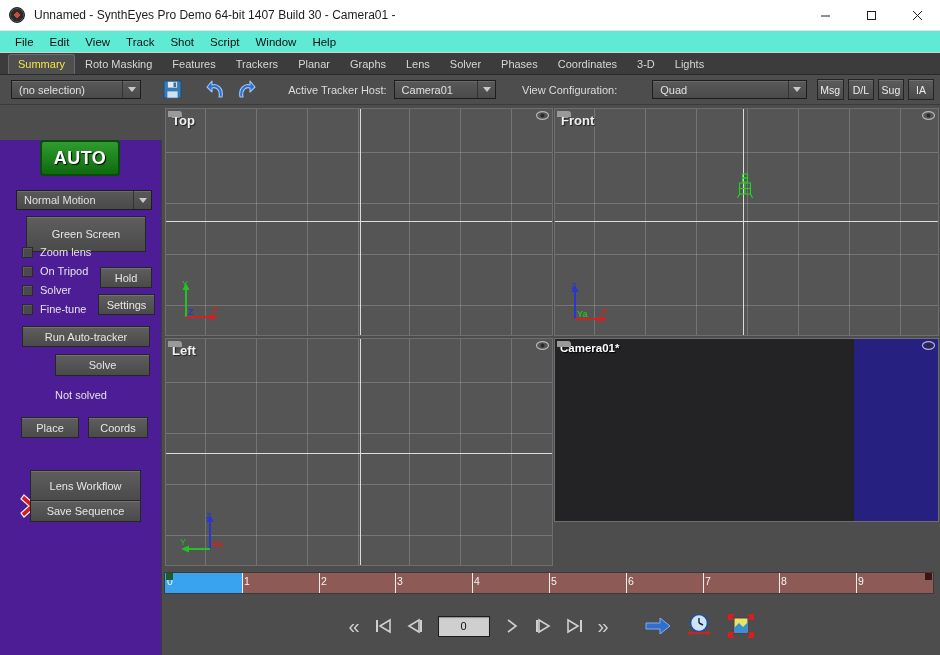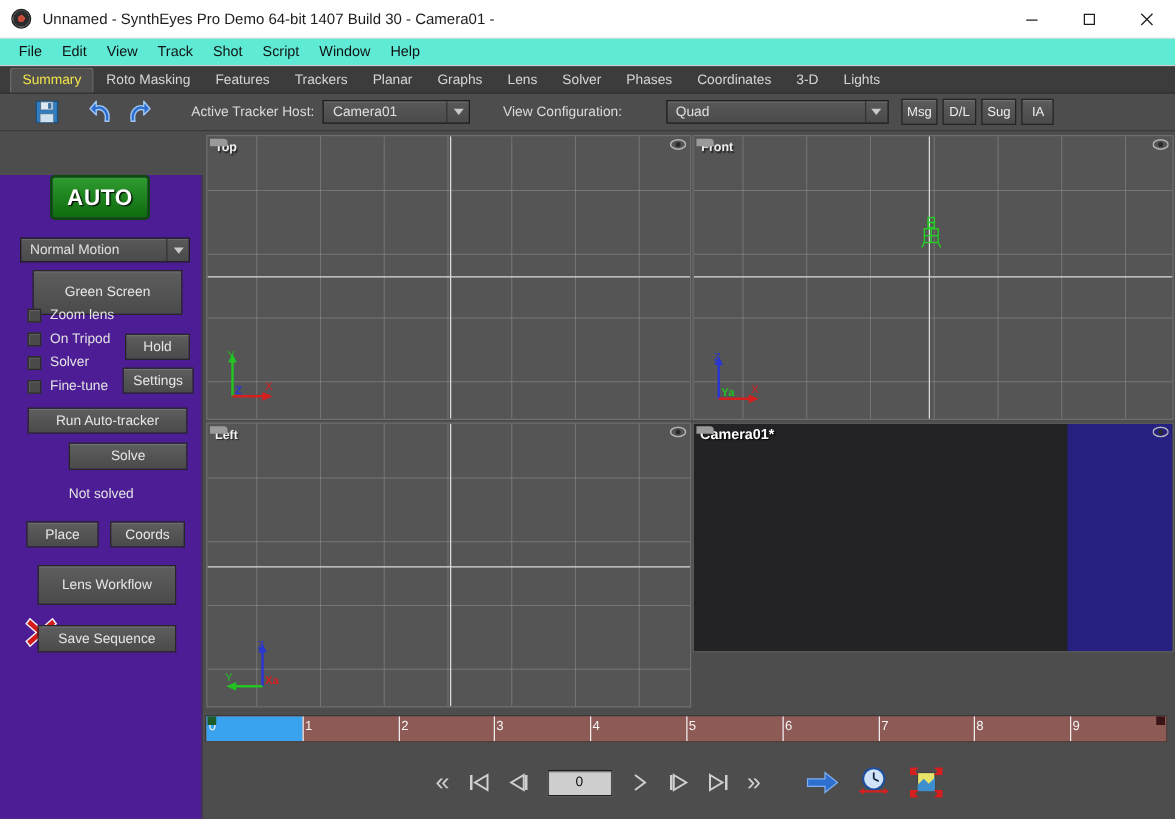--- a/index.html
+++ b/index.html
@@ -129,21 +129,21 @@
     position: absolute; inset: 0;
     background-image:
       linear-gradient(to right, rgba(190,190,190,.30) 1px, transparent 1px),
       linear-gradient(to bottom, rgba(190,190,190,.30) 1px, transparent 1px);
     background-size: 51px 51px;
     background-position: -12px -8px;
   }
   .vp .axis-v { position: absolute; top: 0; bottom: 0; width: 1px; background: #dcdcdc; }
   .vp .axis-h { position: absolute; left: 0; right: 0; height: 1px; background: #dcdcdc; }
   .vp .label {
-    position: absolute; left: 6px; top: 4px; font-size: 10px; color: #f0f0f0;
+    position: absolute; left: 6px; top: 4px; font-size: 13px; color: #f0f0f0;
     font-weight: bold; text-shadow: 1px 1px 1px #222; z-index: 4;
   }
   .vp .corner-tl {
     position: absolute; left: 2px; top: 1px; width: 15px; height: 8px; z-index: 5;
   }
   .vp .corner-tr {
     position: absolute; right: 3px; top: 2px; width: 13px; height: 9px; z-index: 5;
   }
   .axgiz { position: absolute; z-index: 4; }
 
@@ -227,20 +227,26 @@
     <div class="tab">Graphs</div>
     <div class="tab">Lens</div>
     <div class="tab">Solver</div>
     <div class="tab">Phases</div>
     <div class="tab">Coordinates</div>
     <div class="tab">3-D</div>
     <div class="tab">Lights</div>
   </div>
 
   <div class="toolbar">
+    <div class="combo" id="sel-combo">
+      <div class="cv">(no selection)</div>
+      <div class="arrow">
+          <i></i>
+        </div>
+    </div>
 
     <div class="tool-icon" style="margin-left:22px">
       <svg width="19" height="19" viewBox="0 0 19 19">
         <rect x="1" y="1" width="17" height="17" fill="#2e7fc4" stroke="#1c4e7a"></rect>
         <rect x="4.5" y="1.5" width="10" height="6.5" fill="#dfe9f2" stroke="#4a6d8c" stroke-width=".7"></rect>
         <rect x="10.5" y="2.5" width="2.6" height="4.5" fill="#3a6f9e"></rect>
         <rect x="4" y="11" width="11" height="7" fill="#cfe0ef" stroke="#4a6d8c" stroke-width=".7"></rect>
       </svg>
     </div>
 
@@ -318,21 +324,21 @@
       </g>
     </svg>
 
     <div class="btn" style="position:absolute; left:55px; top:214px; width:95px; height:22px;">Solve</div>
 
     <div class="sb-text" style="left:0; top:249px; width:162px; text-align:center;">Not solved</div>
 
     <div class="btn" style="position:absolute; left:21px; top:277px; width:58px; height:21px;">Place</div>
     <div class="btn" style="position:absolute; left:88px; top:277px; width:60px; height:21px;">Coords</div>
 
-    <div class="btn" style="position:absolute; left:30px; top:312px; width:111px; height:32px;text-align:center;">Lens Workflow</div>
+    <div class="btn" style="position:absolute; left:30px; top:330px; width:111px; height:32px;text-align:center;">Lens Workflow</div>
     <div class="btn" style="position:absolute; left:30px; top:360px; width:111px; height:22px;">Save Sequence</div>
   </div>
 
   <div class="viewarea">
 
     <div class="vp" style="left:2px; top:0px; width:388px; height:228px;">
       <div class="grid"></div>
       <div class="axis-v" style="left:194px;"></div>
       <div class="axis-h" style="top:112px;"></div>
       <div class="label">Top</div>

